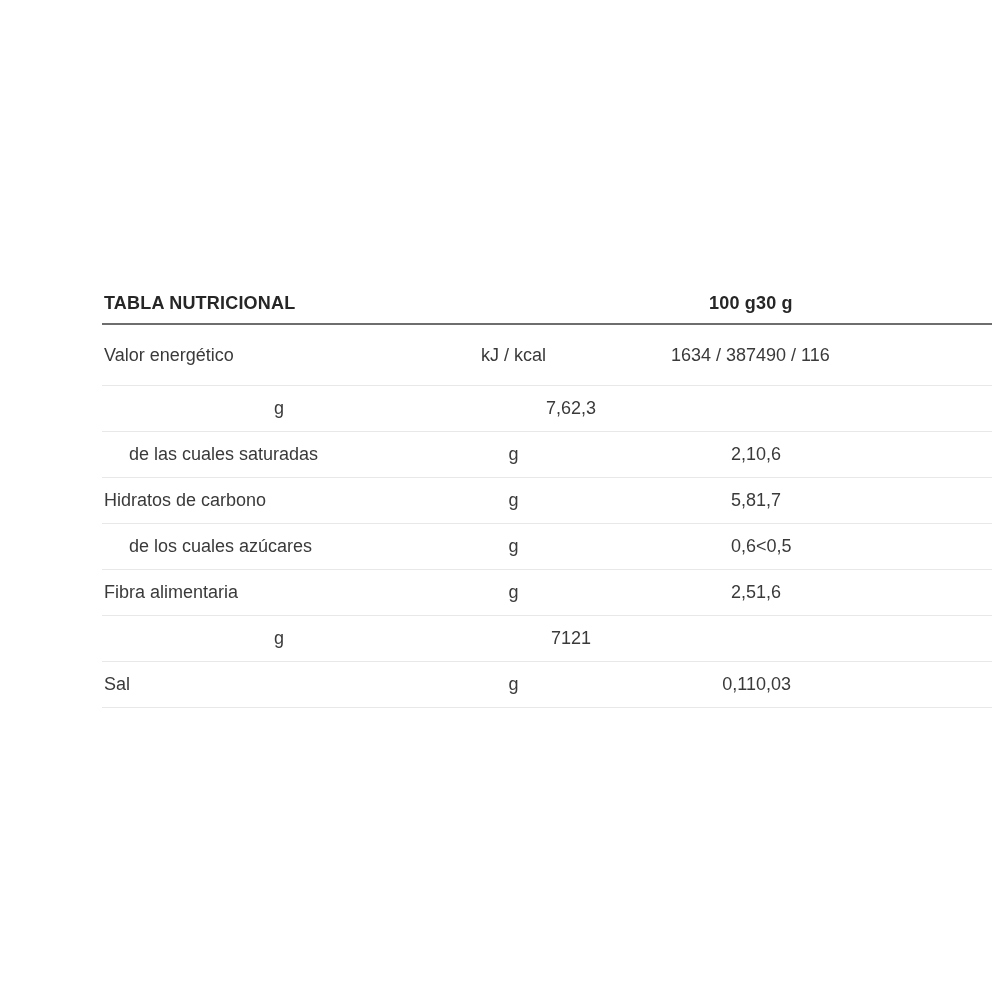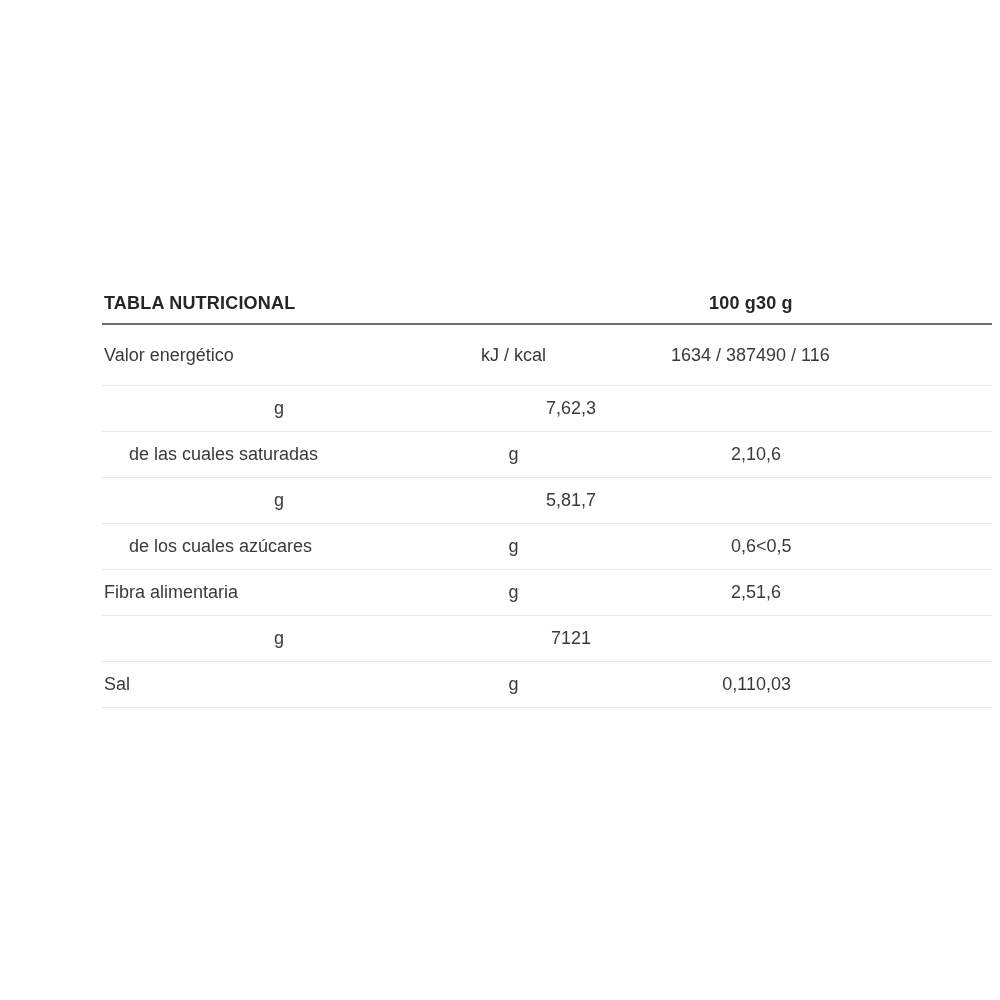--- a/index.html
+++ b/index.html
@@ -94,20 +94,21 @@
     </div>
 
     <div class="row data">
       <div class="cell-label indent">de las cuales saturadas</div>
       <div class="cell-unit">g</div>
       <div class="cell-v100">2,1</div>
       <div class="cell-v30">0,6</div>
     </div>
 
     <div class="row data">
+      <div class="cell-label">Hidratos de carbono</div>
       <div class="cell-unit">g</div>
       <div class="cell-v100">5,8</div>
       <div class="cell-v30">1,7</div>
     </div>
 
     <div class="row data">
       <div class="cell-label indent">de los cuales azúcares</div>
       <div class="cell-unit">g</div>
       <div class="cell-v100">0,6</div>
       <div class="cell-v30">&lt;0,5</div>

